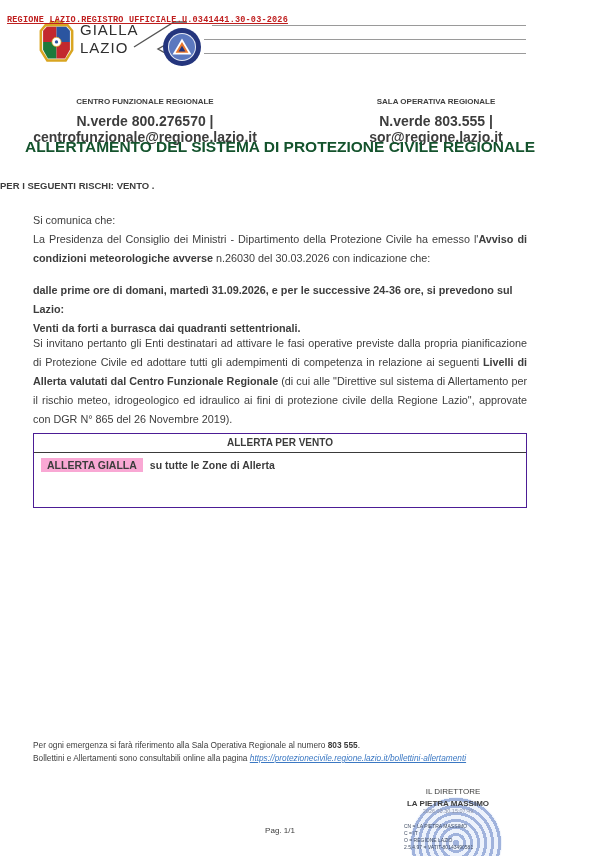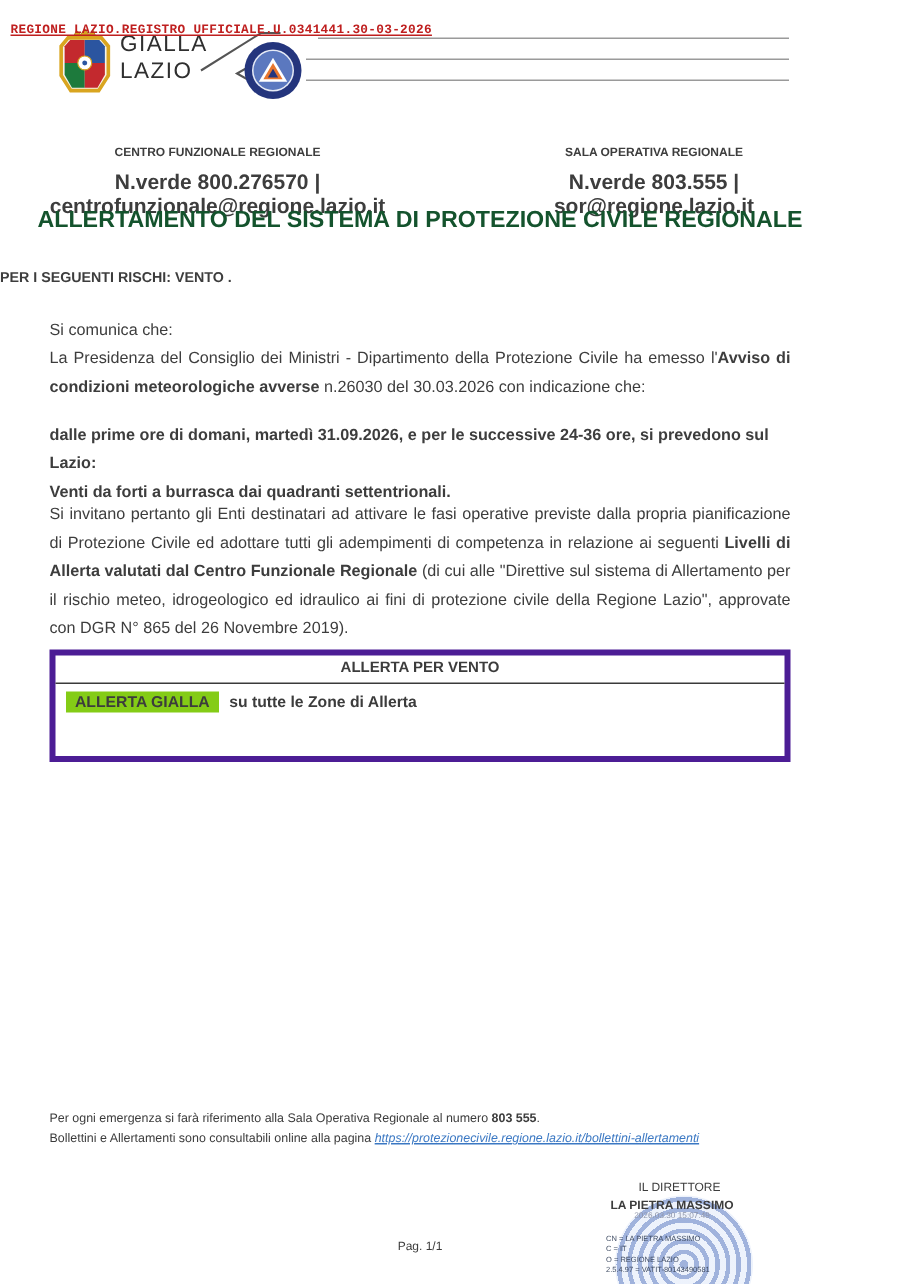--- a/index.html
+++ b/index.html
@@ -41,25 +41,25 @@
   
   .para{position:absolute;left:33px;right:33px;font-size:10.8px;line-height:19px;color:#3d3d3d;}
   .para.justify{text-align:justify;}
   .intro{top:211px;}
   .p1{top:230px;}
   .p2{top:281px;font-weight:bold;}
   .p3{top:334px;}
   .para b{font-weight:bold;}
 
   
-  .alert-box{position:absolute;top:433px;left:33px;right:33px;border:4px solid #4c1d95;height:75px;box-sizing:border-box;}
+  .alert-box{position:absolute;top:433px;left:33px;right:33px;border:1px solid #4c1d95;height:75px;box-sizing:border-box;}
   .alert-head{height:18px;border-bottom:1px solid #3a3a3a;text-align:center;font-size:10px;
     font-weight:bold;line-height:18px;color:#3c3c3c;}
   .alert-row{padding:5px 7px;font-size:10.5px;font-weight:bold;color:#3c3c3c;}
-  .alert-level{background:#84cc16;padding:1px 6px;display:inline-block;}
+  .alert-level{background:#f9a8d4;padding:1px 6px;display:inline-block;}
   .alert-scope{margin-left:7px;}
 
   
   .footer-notes{position:absolute;top:739px;left:33px;right:33px;font-size:8.3px;line-height:13px;color:#3c3c3c;}
   .footer-notes a{color:#3b78c3;font-style:italic;text-decoration:underline;}
   .pagenum{position:absolute;top:826px;left:0;right:0;text-align:center;font-size:8px;color:#3c3c3c;}
 
   
   .sig-role{position:absolute;top:787px;left:398px;width:110px;text-align:center;font-size:8px;color:#3c3c3c;z-index:2;}
   .sig-name{position:absolute;top:799px;left:393px;width:110px;text-align:center;font-size:8px;font-weight:bold;color:#3c3c3c;z-index:2;}

